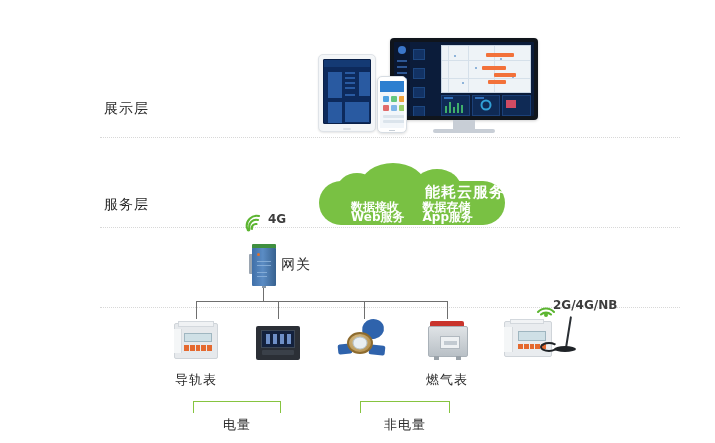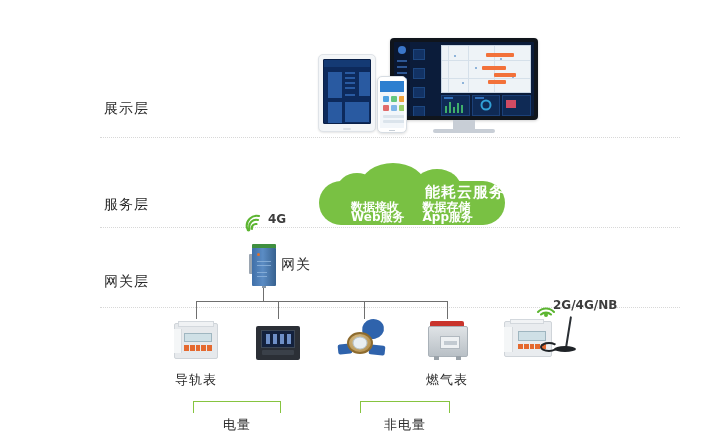--- a/index.html
+++ b/index.html
@@ -288,21 +288,20 @@
 <body>
 
 <div id="stage">
 
   <div class="divider" style="top:121px;"></div>
   <div class="divider" style="top:211px;"></div>
   <div class="divider" style="top:291px;"></div>
 
   <div class="layer-label" style="top:84px;">展示层</div>
   <div class="layer-label" style="top:180px;">服务层</div>
-  <div class="layer-label" style="top:257px;">网关层</div>
 
   <div class="devices">
 
     <div class="tablet">
       <div class="tablet-screen">
         <div class="tb-col" style="left:4px;  top:12px; width:14px; height:26px;"></div>
         <div class="tb-col" style="left:4px;  top:42px; width:14px; height:22px;"></div>
         <div class="tb-col" style="left:21px; top:12px; width:10px; height:2px;"></div>
         <div class="tb-col" style="left:21px; top:17px; width:10px; height:2px;"></div>
         <div class="tb-col" style="left:21px; top:22px; width:10px; height:2px;"></div>

